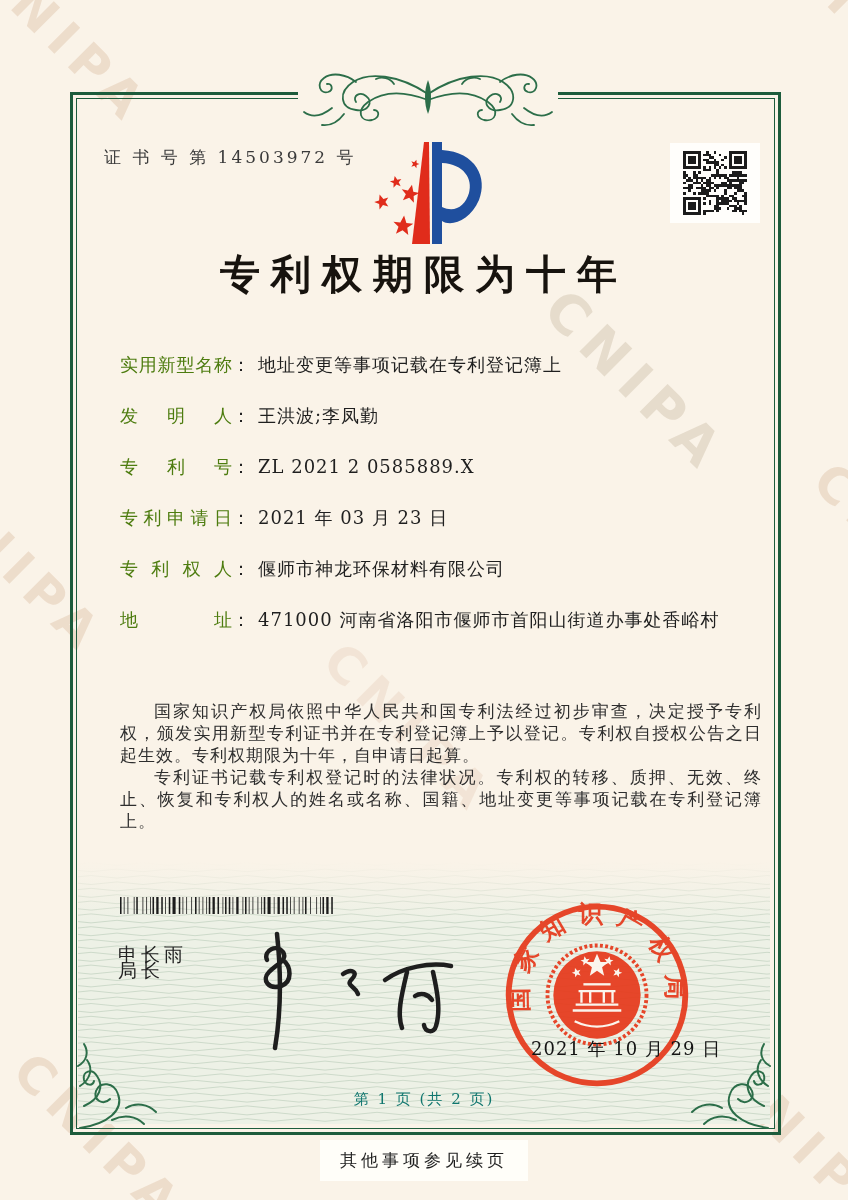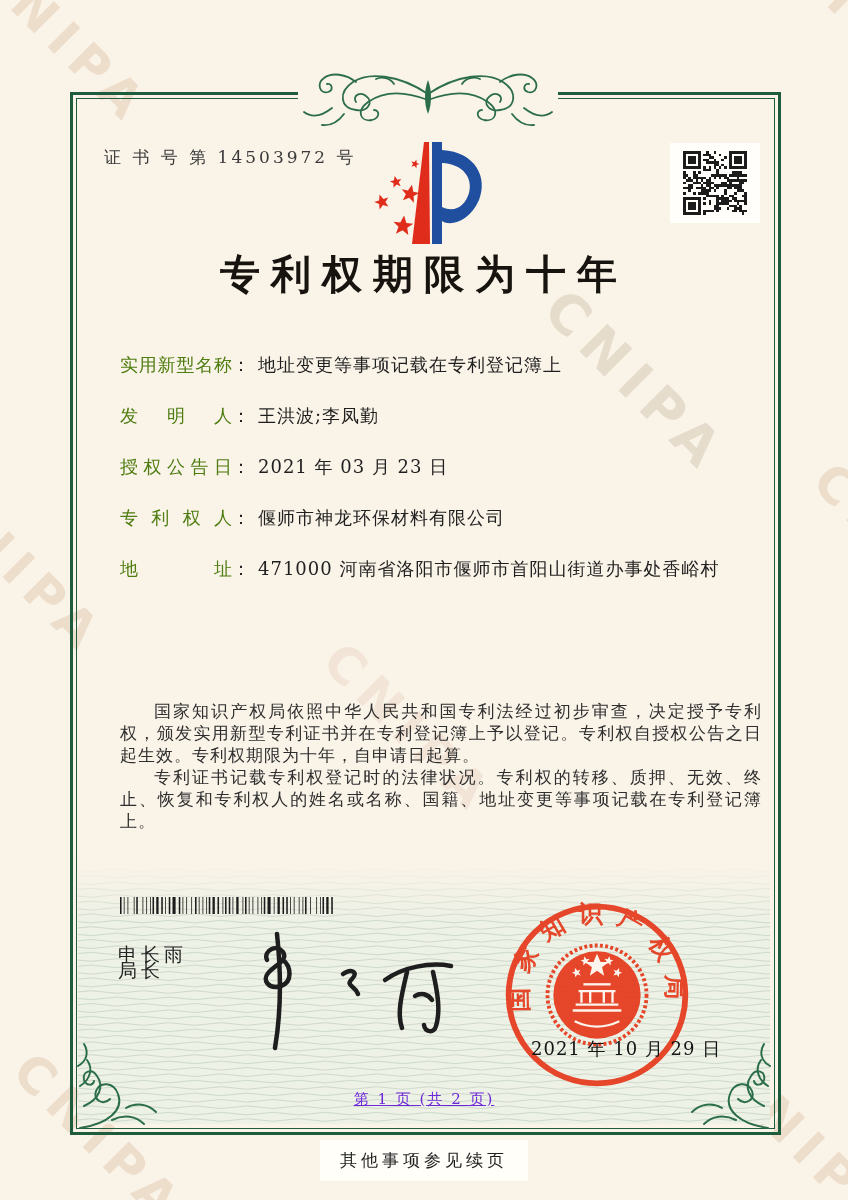--- a/index.html
+++ b/index.html
@@ -72,21 +72,21 @@
     font-family:"DejaVu Sans","Liberation Sans",sans-serif; color:#222;
   }
   .signature{ position:absolute; left:225px; top:922px; z-index:3; }
   .seal{ position:absolute; left:497px; top:895px; z-index:3; opacity:.93; }
   .seal-date{
     position:absolute; left:531px; top:1037px; z-index:4;
     font-size:18px; letter-spacing:1px; color:#141414; white-space:nowrap;
   }
   .page-info{
     position:absolute; left:0; top:1090px; width:848px; text-align:center; z-index:3;
-    font-size:15px; letter-spacing:2px; color:#6d28d9;text-decoration:underline;
+    font-size:15px; letter-spacing:2px; color:#0f766e;
   }
   .corner-flourish{ position:absolute; z-index:2; }
   .cf-left{ left:74px; top:1036px; }
   .cf-right{ left:682px; top:1036px; transform:scaleX(-1); }
   .top-ornament{ position:absolute; left:298px; top:64px; z-index:2; }
   .note-box{
     position:absolute; left:50%; top:1140px; transform:translateX(-50%); z-index:3;
     background:#fffef9; padding:9px 20px; font-size:17px; letter-spacing:4px; color:#1f1f1f;
     white-space:nowrap;
   }
@@ -509,21 +509,24 @@
   <div class="doc-title">专利权期限为十年</div>
 
   <div class="fields">
     <div class="field-row">
       <span class="flabel">实用新型名称</span><span class="fcolon">：</span><span class="fvalue">地址变更等事项记载在专利登记簿上</span>
     </div>
     <div class="field-row">
       <span class="flabel">发明人</span><span class="fcolon">：</span><span class="fvalue">王洪波;李凤勤</span>
     </div>
     <div class="field-row">
-      <span class="flabel">授权公告日</span><span class="fcolon">：</span><span class="fvalue">2021 年 03 月 23 日</span>
+      <span class="flabel">专利号</span><span class="fcolon">：</span><span class="fvalue">ZL 2021 2 0585889.X</span>
+    </div>
+    <div class="field-row">
+      <span class="flabel">专利申请日</span><span class="fcolon">：</span><span class="fvalue">2021 年 03 月 23 日</span>
     </div>
     <div class="field-row">
       <span class="flabel">专利权人</span><span class="fcolon">：</span><span class="fvalue">偃师市神龙环保材料有限公司</span>
     </div>
     <div class="field-row">
       <span class="flabel">地址</span><span class="fcolon">：</span><span class="fvalue">471000 河南省洛阳市偃师市首阳山街道办事处香峪村</span>
     </div>
   </div>
 
   <div class="grant-row">

